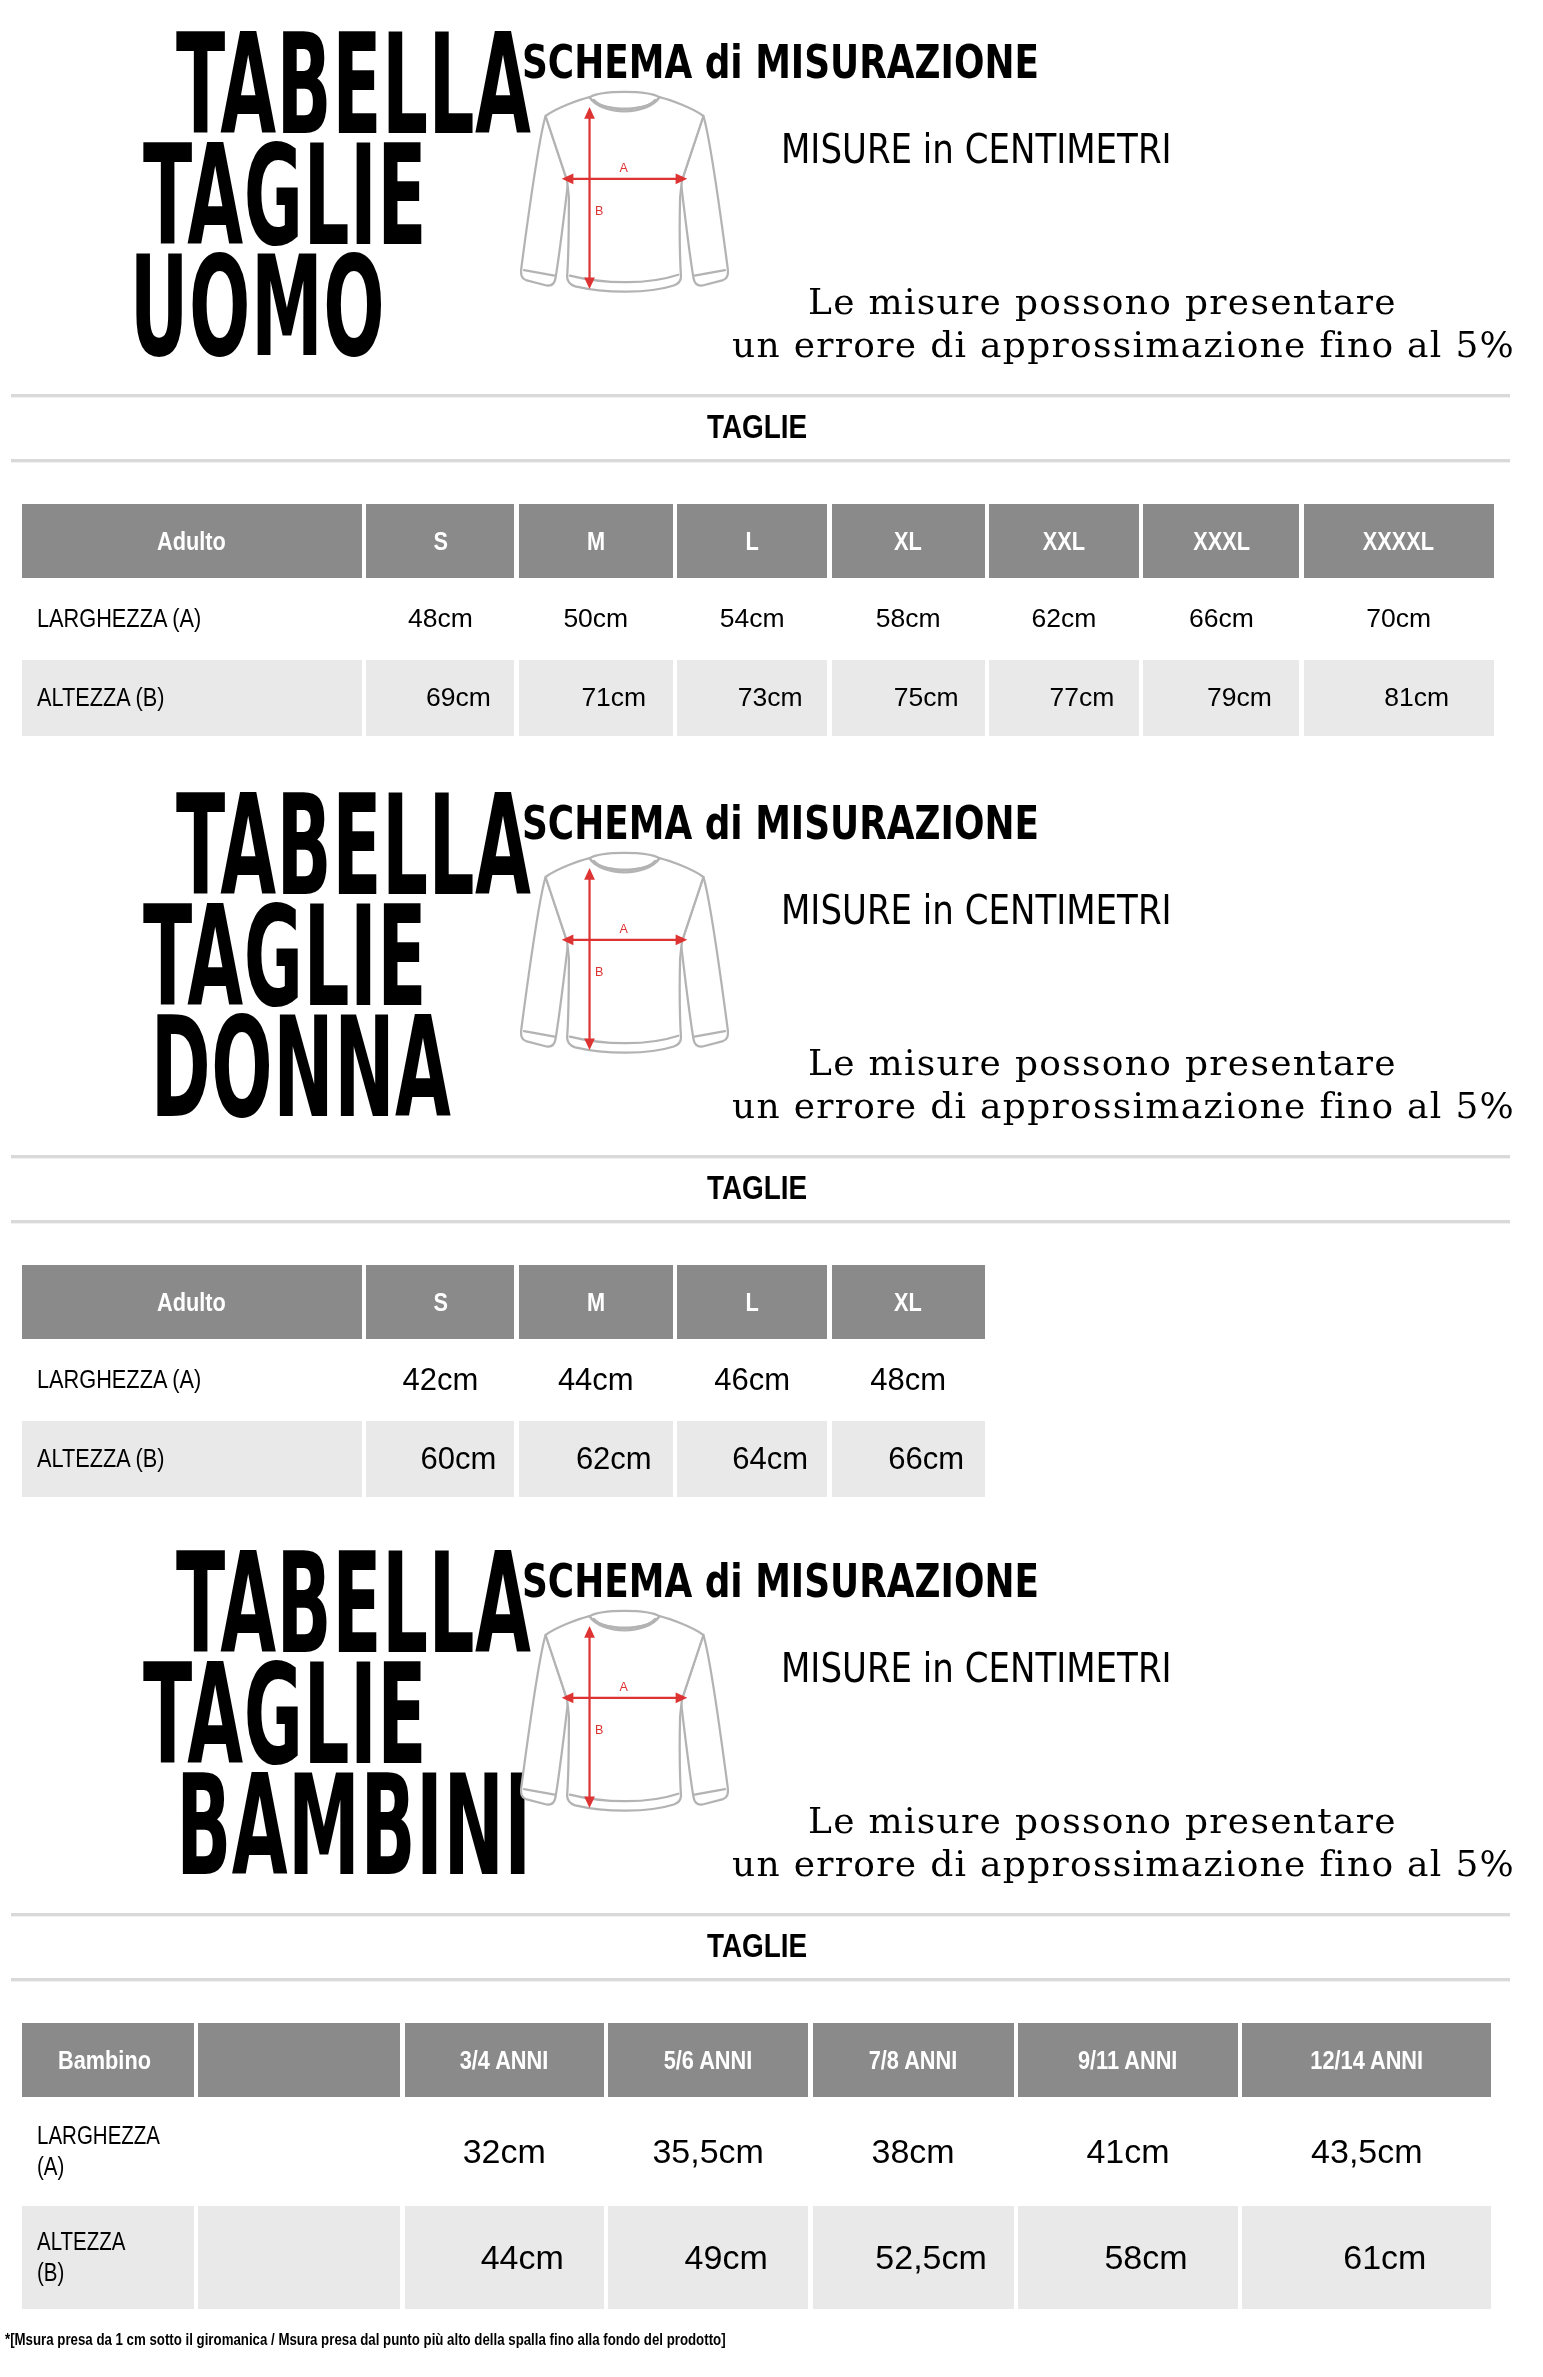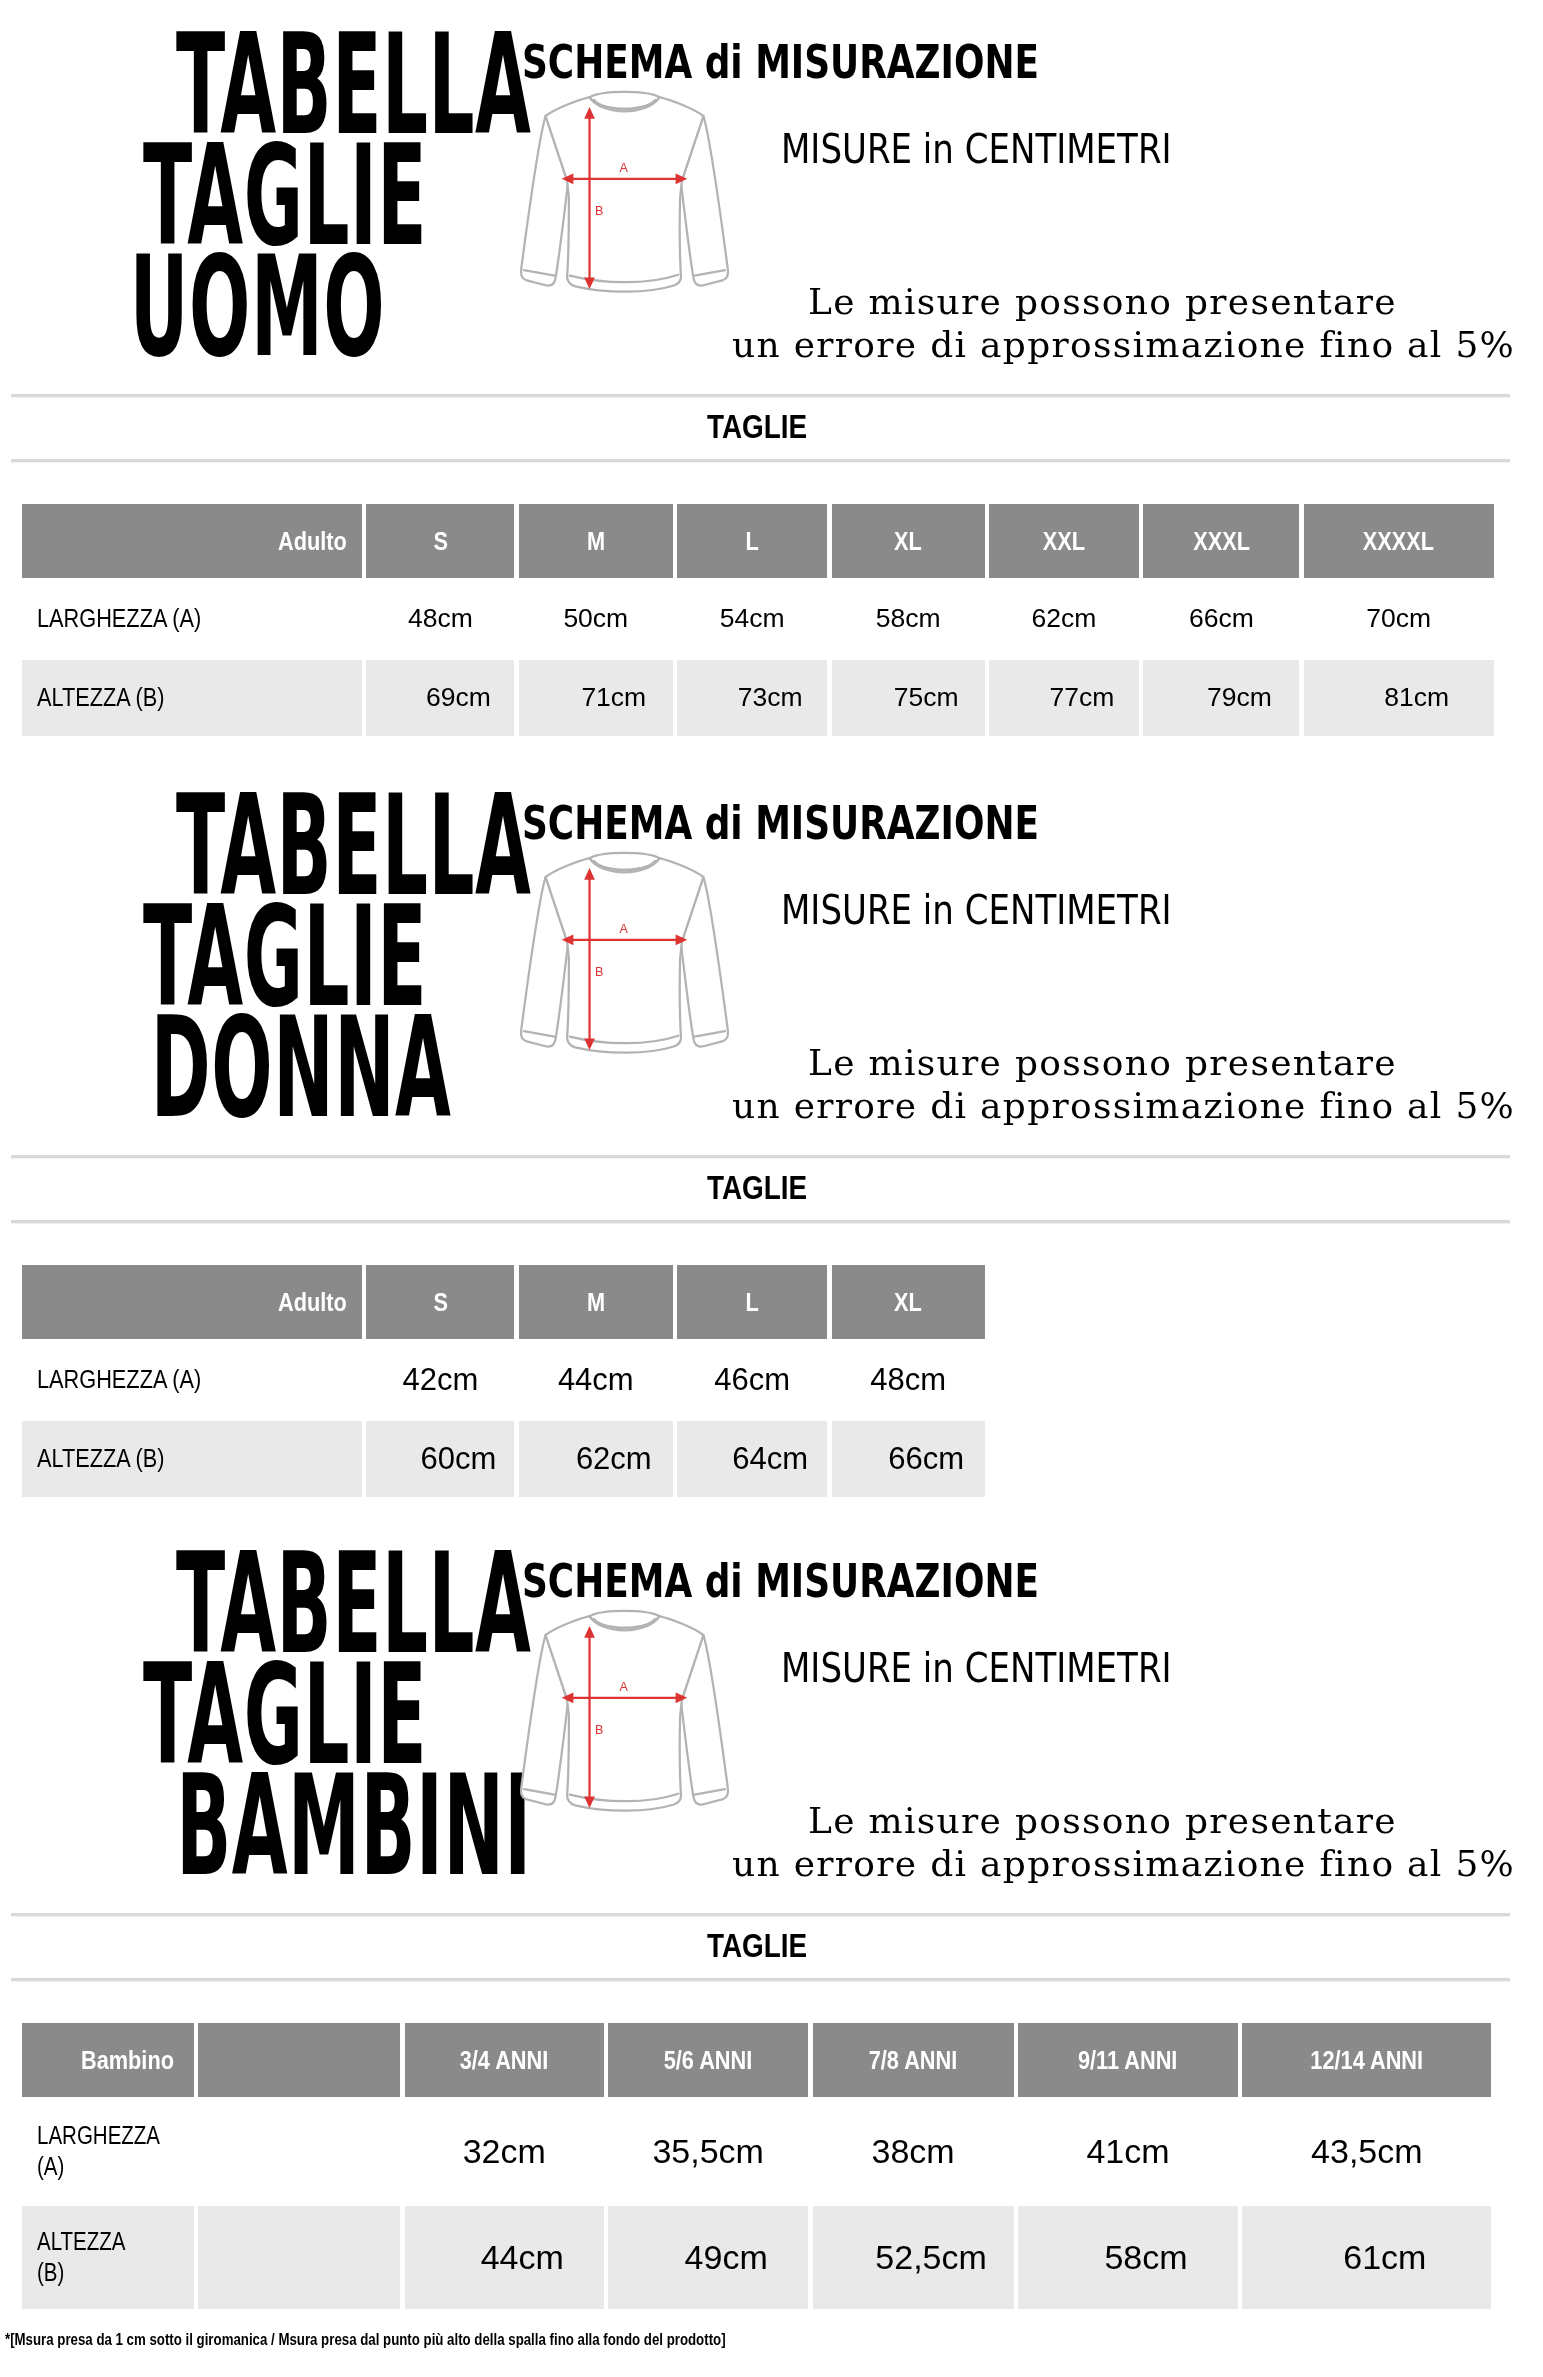--- a/index.html
+++ b/index.html
@@ -50,21 +50,21 @@
   .band-label .squish { display:inline-block; transform:scaleX(0.82); transform-origin:center; white-space:nowrap; }
 
   
   .size-table { position:absolute; left:22px; display:grid; column-gap:4.4px; row-gap:1.8px; }
   #table-uomo    { top:504px; grid-template-columns:340px 148px 154px 150px 153px 150px 156px 190px; grid-template-rows:74px 78px 76px; }
   #table-donna   { top:504px; grid-template-columns:340px 148px 154px 150px 153px; grid-template-rows:74px 78px 76px; }
   #table-bambini { top:504px; grid-template-columns:172px 202px 199px 200px 201px 220px 249px; grid-template-rows:74px 105px 103px; }
 
   .cell { display:flex; align-items:center; justify-content:center; }
   .th   { background:#8a8a8a; color:#fff; font-weight:700; font-size:26.5px; }
-  .th.corner { justify-content:flex-end; padding-left:13px; }
+  .th.corner { justify-content:center; padding-left:13px; }
   .td.label  { justify-content:flex-start; padding-left:15px; font-size:26.5px; }
   .row-gray  { background:#e9e9e9;padding-left:36px; }
   .value     { font-size:26.5px; }
   #table-donna .value   { font-size:31px; }
   #table-bambini .value { font-size:34px; }
   #table-bambini .td.label { font-size:25px; }
 
   .cond  { display:inline-block; transform:scaleX(0.82); transform-origin:left center; white-space:nowrap; }
   .th:not(.corner) .cond { transform-origin:center; }
   #table-bambini .td.label .cond { white-space:normal; width:134px; line-height:1.25; }

